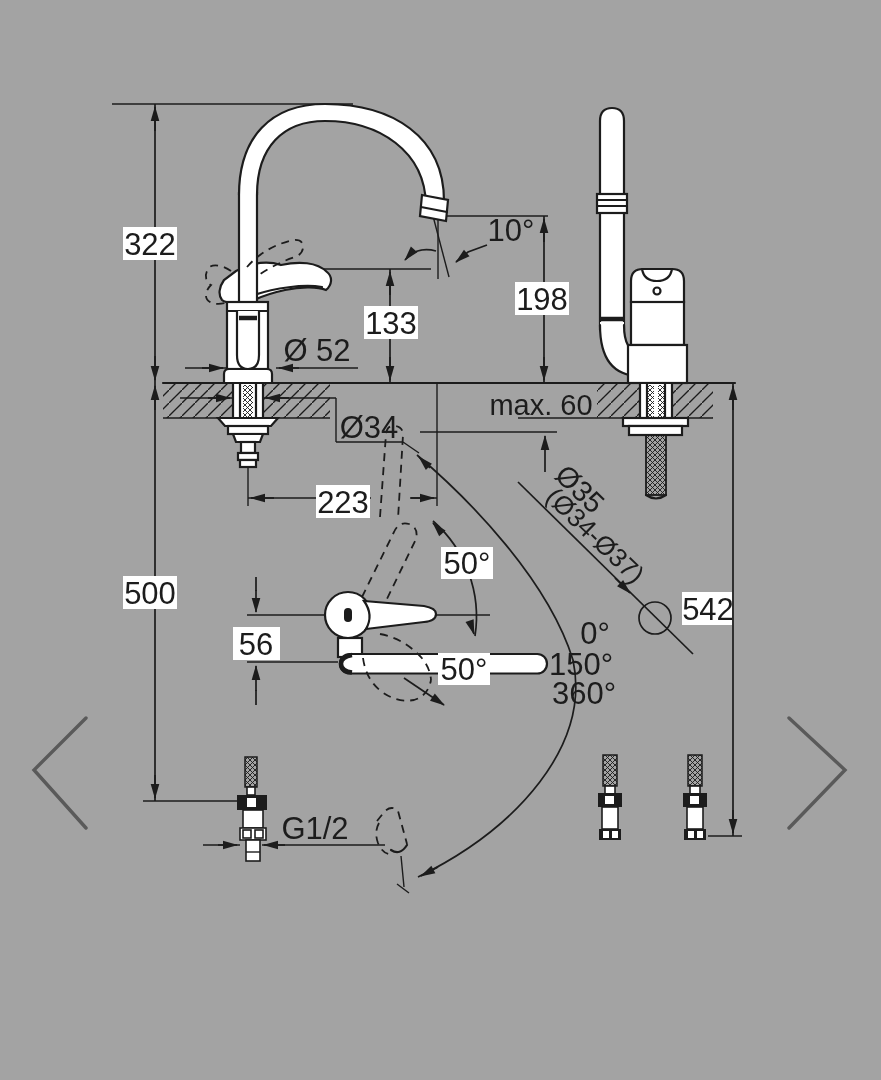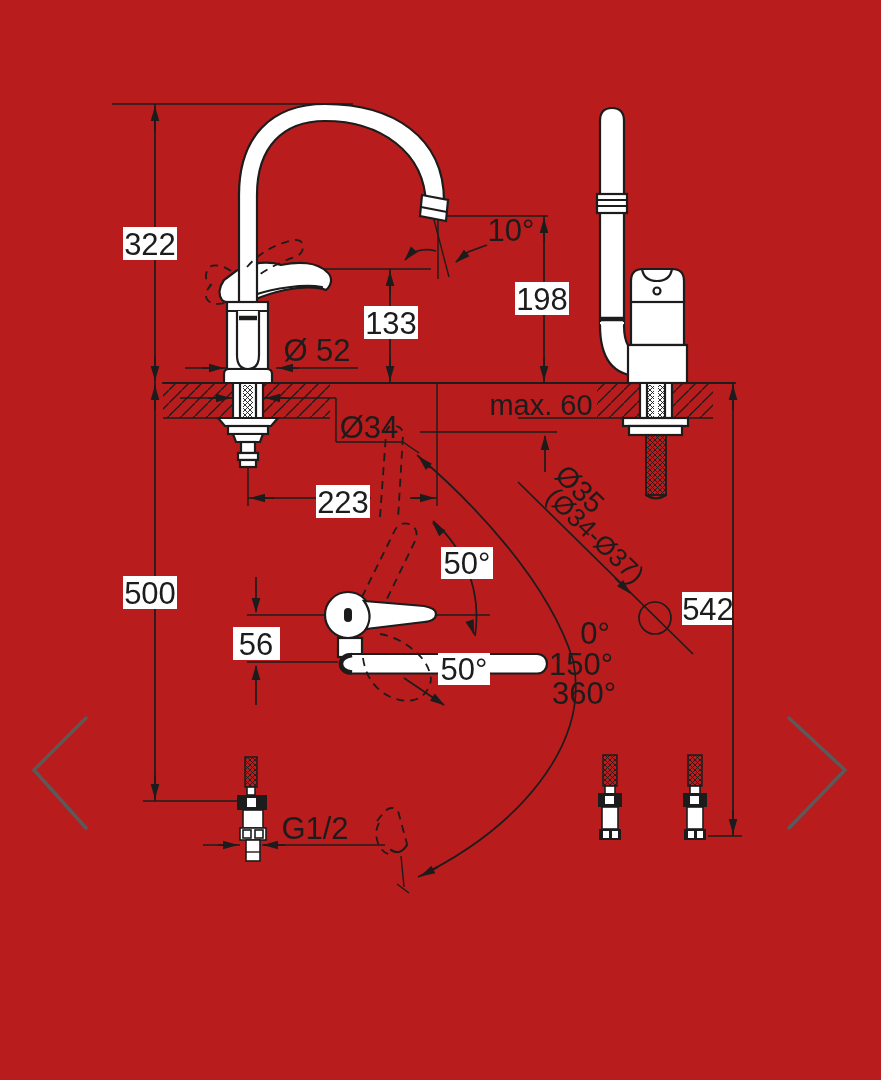--- a/index.html
+++ b/index.html
@@ -1,16 +1,16 @@
 <!DOCTYPE html>
 <html><head>
 <meta charset="utf-8">
 <style>
   html,body{margin:0;padding:0;background:#fff;}
-  #stage{position:relative;width:881px;height:1080px;background:#b91c1c;overflow:hidden;
+  #stage{position:relative;width:881px;height:1080px;background:#a3a3a3;overflow:hidden;
          font-family:"Liberation Sans", sans-serif;}
   svg text{font-family:"Liberation Sans", sans-serif;fill:#1c1c1c;}
   .dimtxt{font-size:31px;}
   .dimtxt-sm{font-size:29px;}
   .dimtxt-xs{font-size:26px;}
   .s{stroke:#1c1c1c;stroke-width:2.2;fill:none;stroke-linecap:round;}
   .sf{stroke:#1c1c1c;stroke-width:2.2;fill:#ffffff;}
   .sfp{stroke:#1c1c1c;stroke-width:1.6;}
   .d{stroke:#1c1c1c;stroke-width:1.7;fill:none;}
   .x{stroke:#1c1c1c;stroke-width:1.4;fill:none;}

